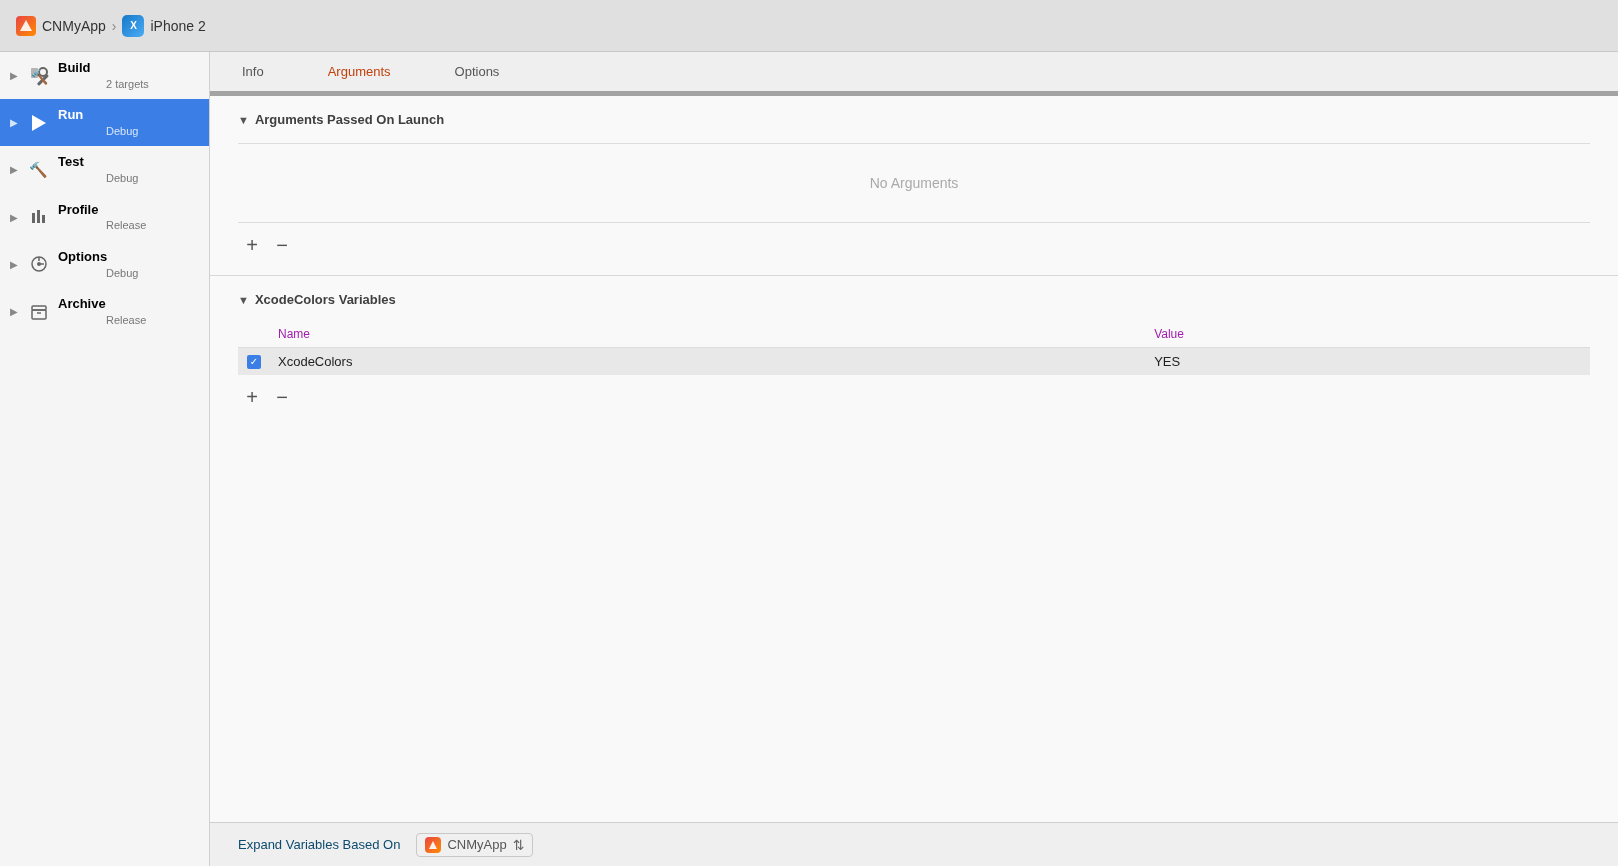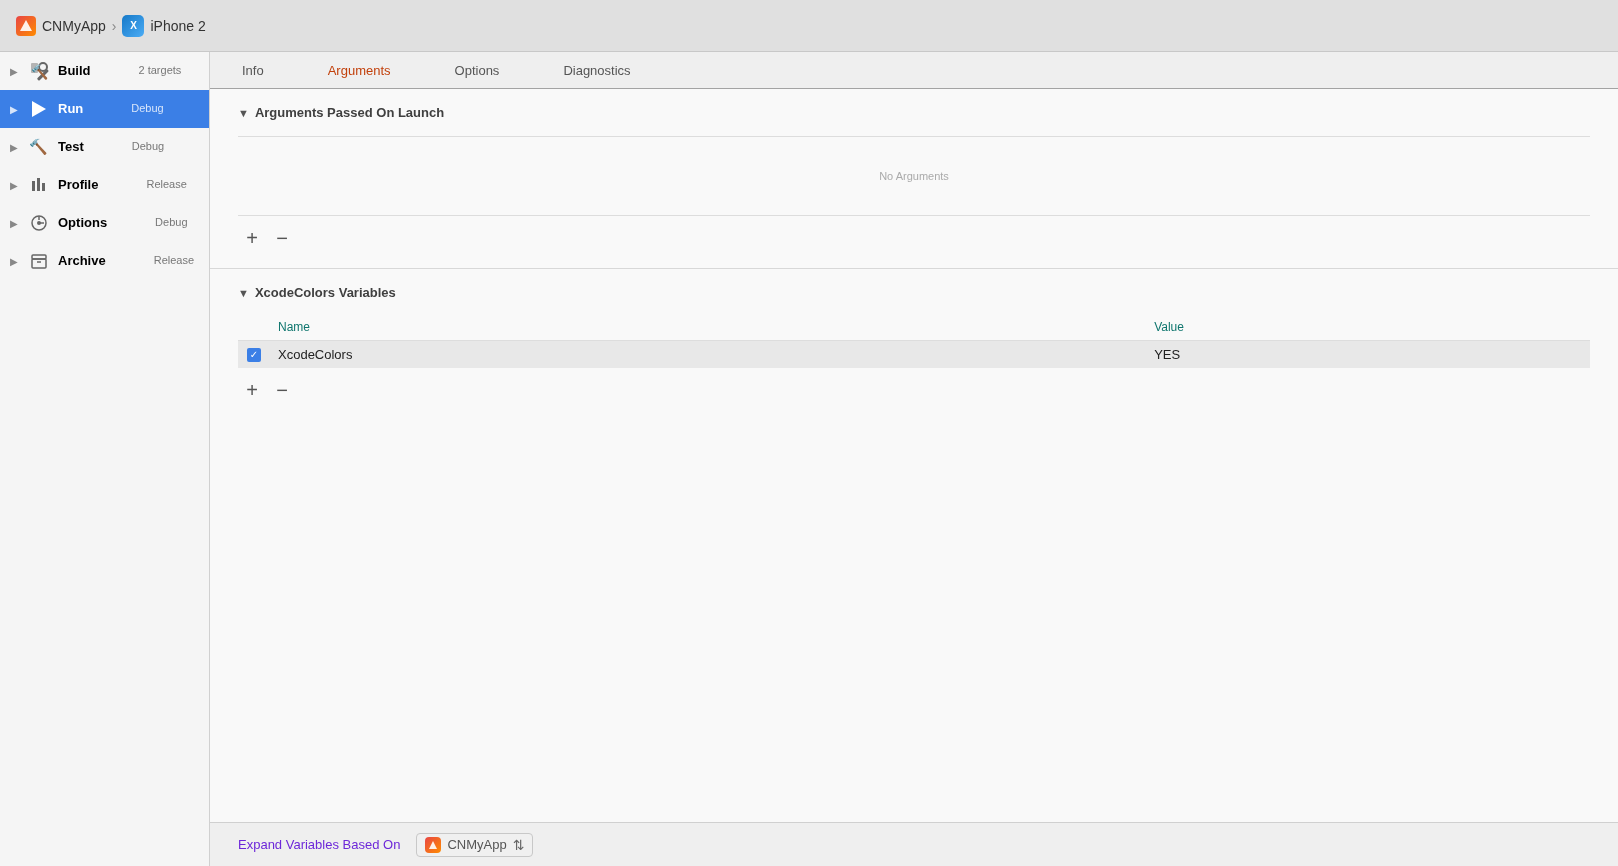--- a/index.html
+++ b/index.html
@@ -78,20 +78,21 @@
       width: 22px;
       height: 22px;
       display: flex;
       align-items: center;
       justify-content: center;
       flex-shrink: 0;
       font-size: 16px;
     }
     .item-text {
       display: flex;
+      flex-direction: column;
     }
     .item-title {
       font-weight: 700;
       font-size: 13px;
       line-height: 1.3;
     }
     .item-subtitle {
       font-size: 11px;
       color: #777;
       line-height: 1.3;
@@ -105,22 +106,22 @@
       flex-direction: column;
       background: #f9f9f9;
       overflow: hidden;
     }
 
     
     .tab-bar {
       display: flex;
       align-items: center;
       background: #efefef;
-      border-bottom: 1px solid #a3a3a3;
-      height: 37px;
+      border-bottom: 5px solid #a3a3a3;
+      height: 44px;
       flex-shrink: 0;
     }
     .tab {
       padding: 0 32px;
       height: 100%;
       display: flex;
       align-items: center;
       cursor: pointer;
       font-size: 13px;
       color: #555;
@@ -161,21 +162,21 @@
       color: #404040;
     }
 
     
     .empty-state {
       display: flex;
       align-items: center;
       justify-content: center;
       height: 80px;
       color: #aaa;
-      font-size: 11px;
+      font-size: 14px;
       border-top: 1px solid #ddd;
       border-bottom: 1px solid #ddd;
     }
 
     
     .action-buttons {
       display: flex;
       align-items: center;
       gap: 10px;
       margin-top: 12px;
@@ -201,21 +202,21 @@
       width: 100%;
       border-collapse: collapse;
       margin-bottom: 0;
     }
     .env-table thead tr {
       border-bottom: 1px solid #ddd;
     }
     .env-table th {
       text-align: left;
       font-weight: 400;
-      color: #0f766e;
+      color: #a21caf;
       font-size: 12px;
       padding: 4px 8px 6px;
     }
     .env-table tbody tr {
       background: #e8e8e8;
     }
     .env-table tbody tr td {
       padding: 6px 8px;
       font-size: 13px;
       color: #222;
@@ -249,21 +250,21 @@
       background: #efefef;
       border-top: 1px solid #d0d0d0;
       display: flex;
       align-items: center;
       padding: 0 28px;
       gap: 16px;
       flex-shrink: 0;
     }
     .bottom-label {
       font-size: 13px;
-      color: #6d28d9;
+      color: #0c4a6e;
     }
     .bottom-select {
       display: flex;
       align-items: center;
       gap: 6px;
       background: #f0f0f0;
       border: 1px solid #c8c8c8;
       border-radius: 4px;
       padding: 3px 8px;
       cursor: pointer;
@@ -412,23 +413,20 @@
 
     <div class="tab-bar">
       <div class="tab">
         <span>Info</span>
       </div>
       <div class="tab active">
         <span>Arguments</span>
       </div>
       <div class="tab">
         <span>Options</span>
-      </div>
-      <div class="tab">
-        <span>Diagnostics</span>
       </div>
     </div>
 
     <div class="scheme-content">
 
       <div class="section">
         <div class="section-header">
           <span class="section-triangle">▼</span>
           <span class="section-title">Arguments Passed On Launch</span>
         </div>

